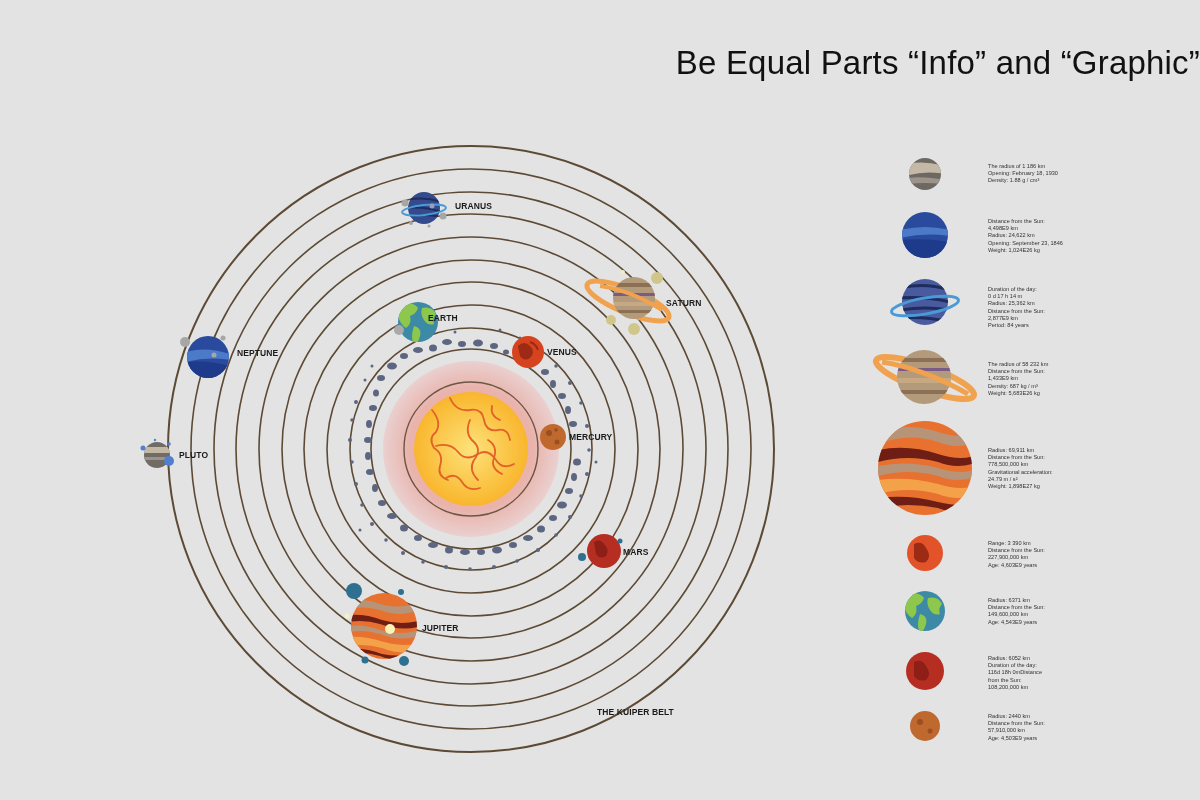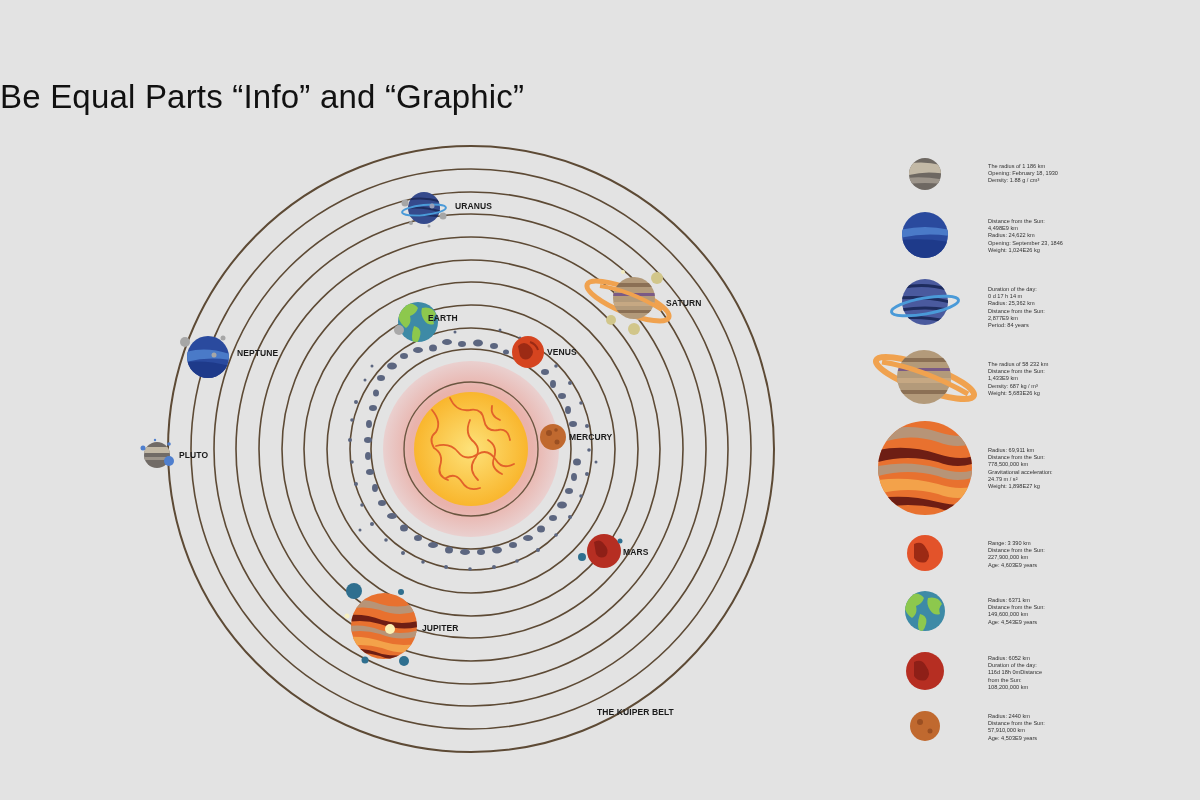--- a/index.html
+++ b/index.html
@@ -4,22 +4,22 @@
 <style>
   html, body { margin: 0; padding: 0; }
   body {
     width: 1200px; height: 800px; overflow: hidden;
     background: #e3e3e3;
     font-family: "DejaVu Sans", sans-serif;
     position: relative;
   }
   .title {
     position: absolute; top: 44px; left: 0; width: 1200px;
-    text-align: left; font-size: 33px; color: #111;
-    font-family: "Liberation Sans", sans-serif; letter-spacing: 0.2px; margin-top: 34px;
+    text-align: right; font-size: 33px; color: #111;
+    font-family: "Liberation Sans", sans-serif; letter-spacing: 0.2px;
   }
   svg.diagram { position: absolute; left: 0; top: 0; }
   .plabel {
     font-family: "Liberation Sans", sans-serif; font-size: 8.5px;
     font-weight: bold; fill: #1a1a1a; letter-spacing: 0.1px;
   }
   .info {
     position: absolute; left: 988px; width: 110px;
     font-family: "Liberation Sans", sans-serif;
     font-size: 5.6px; line-height: 7.2px; color: #333;

